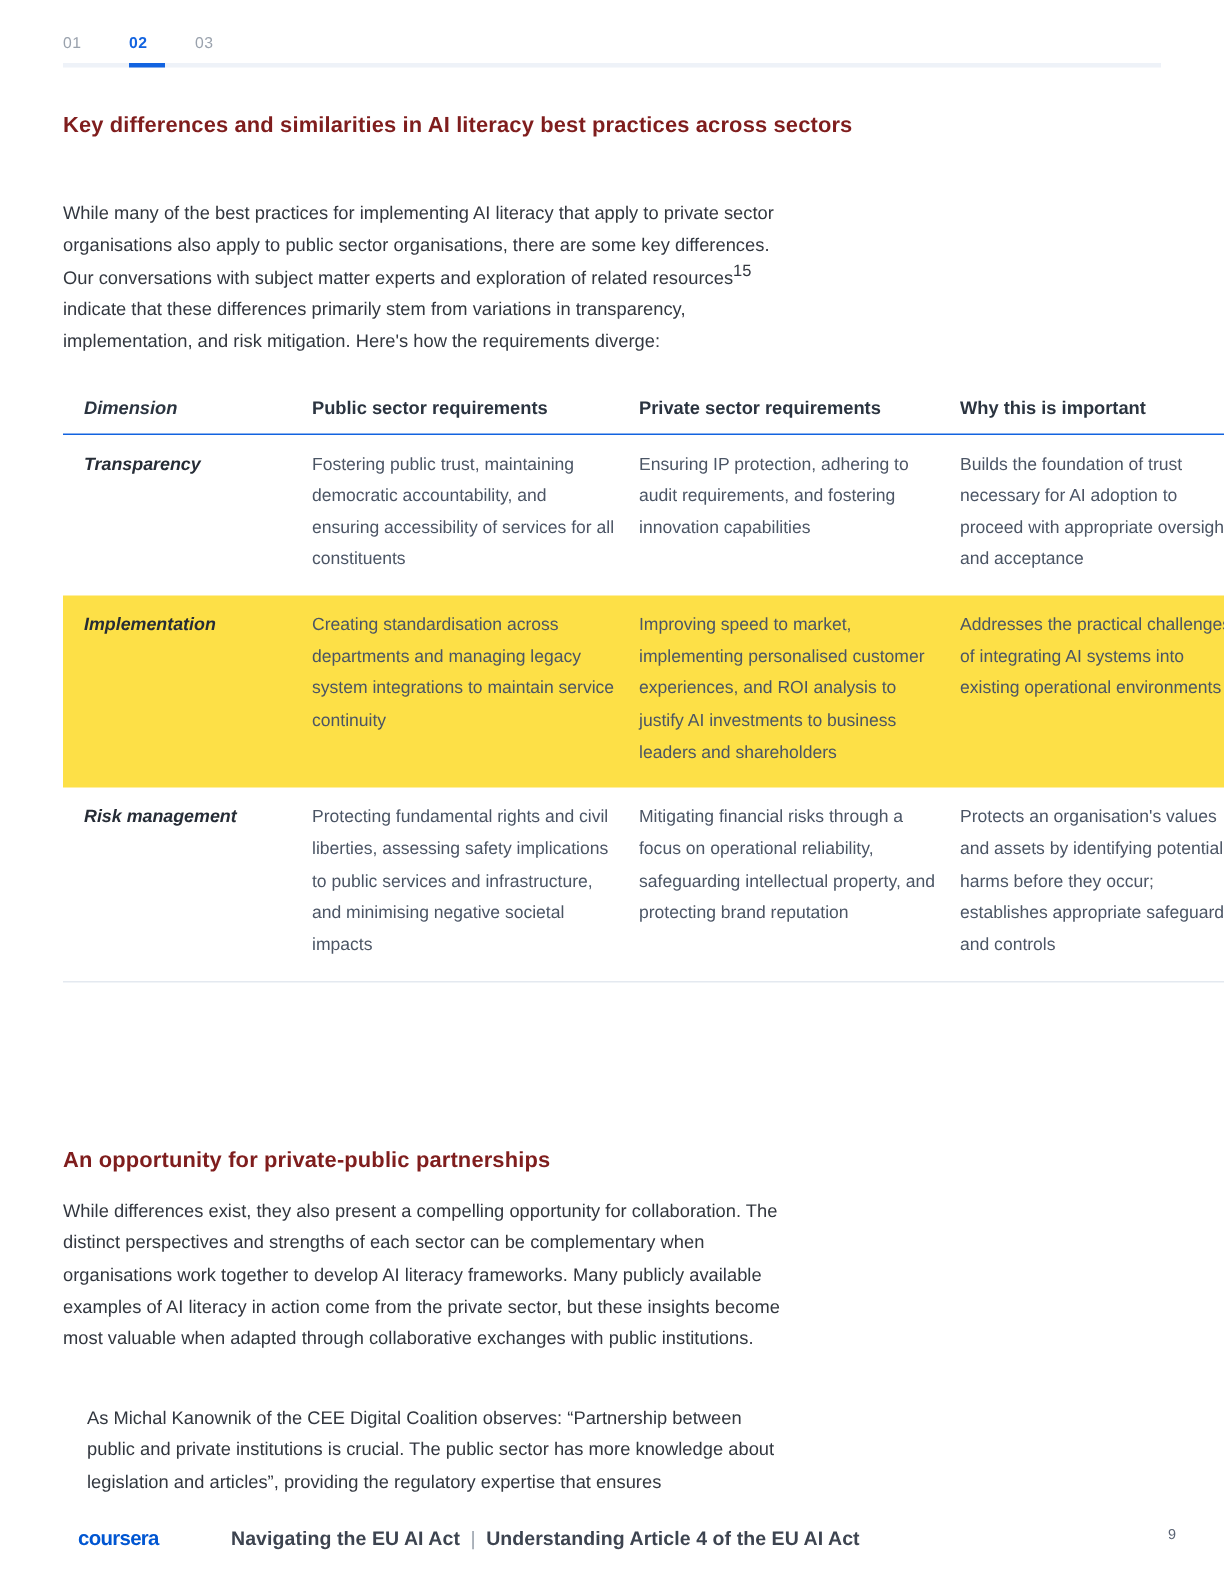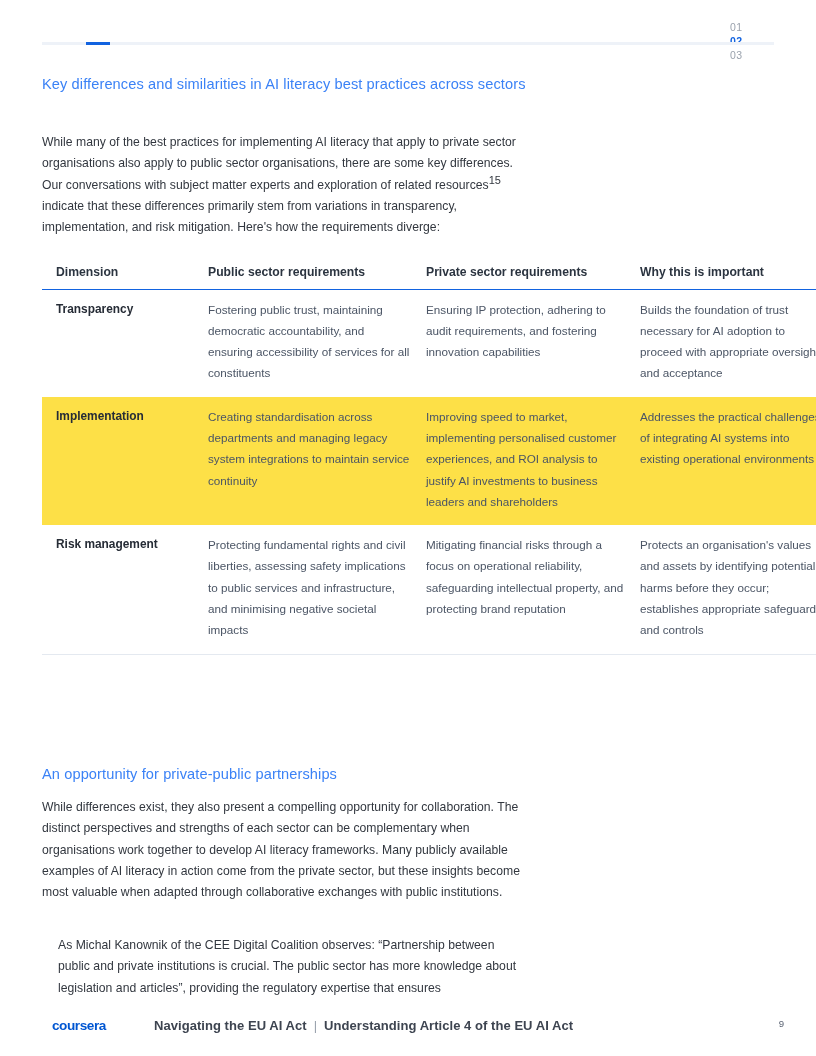--- a/index.html
+++ b/index.html
@@ -24,24 +24,23 @@
 
   
   .pager {
     position: absolute;
     left: 42px;
     top: 20px;
     width: 732px;
   }
   .pager-items {
     display: flex;
-    align-items: flex-end;
+    align-items: center;
     gap: 0;
     height: 17px;
-    flex-direction: column;
   }
   .pager-num {
     font-size: 10.5px;
     letter-spacing: 0.4px;
     color: #9aa2ad;
     width: 44px;
     display: block;
     line-height: 14px;
   }
   .pager-num.active {
@@ -63,22 +62,22 @@
     height: 3px;
     background: #1263e0;
   }
 
   
   .section-title {
     position: absolute;
     left: 42px;
     width: 560px;
     font-size: 14.6px;
-    font-weight: normal;
-    color: #3b82f6;
+    font-weight: bold;
+    color: #7f1d1d;
     line-height: 21.5px;
     letter-spacing: 0.1px;
   }
   #main-title { top: 64px; }
 
   .body-par {
     position: absolute;
     left: 42px;
     font-size: 12.2px;
     line-height: 21.3px;
@@ -130,21 +129,21 @@
     font-size: 11.7px;
     line-height: 21.3px;
     color: #4b5565;
     padding: 9px 16px 13px 0;
   }
   .tbl td.dim {
     font-weight: bold;
     color: #262c36;
     font-size: 11.9px;
   }
-  .col-1 { width: 138px; }
+  .col-1 { width: 138px; font-style: italic; }
   .col-2 { width: 204px; }
   .col-3 { width: 200px; margin-top: 36px; }
   .col-4 { width: 192px; }
   .tbl th.col-1, .tbl td.col-1 { padding-left: 14px; }
   .tbl th.col-2, .tbl td.col-2,
   .tbl th.col-3, .tbl td.col-3,
   .tbl th.col-4, .tbl td.col-4 { padding-left: 0; }
   tr.shaded td {
     background: #fde047;
   }

